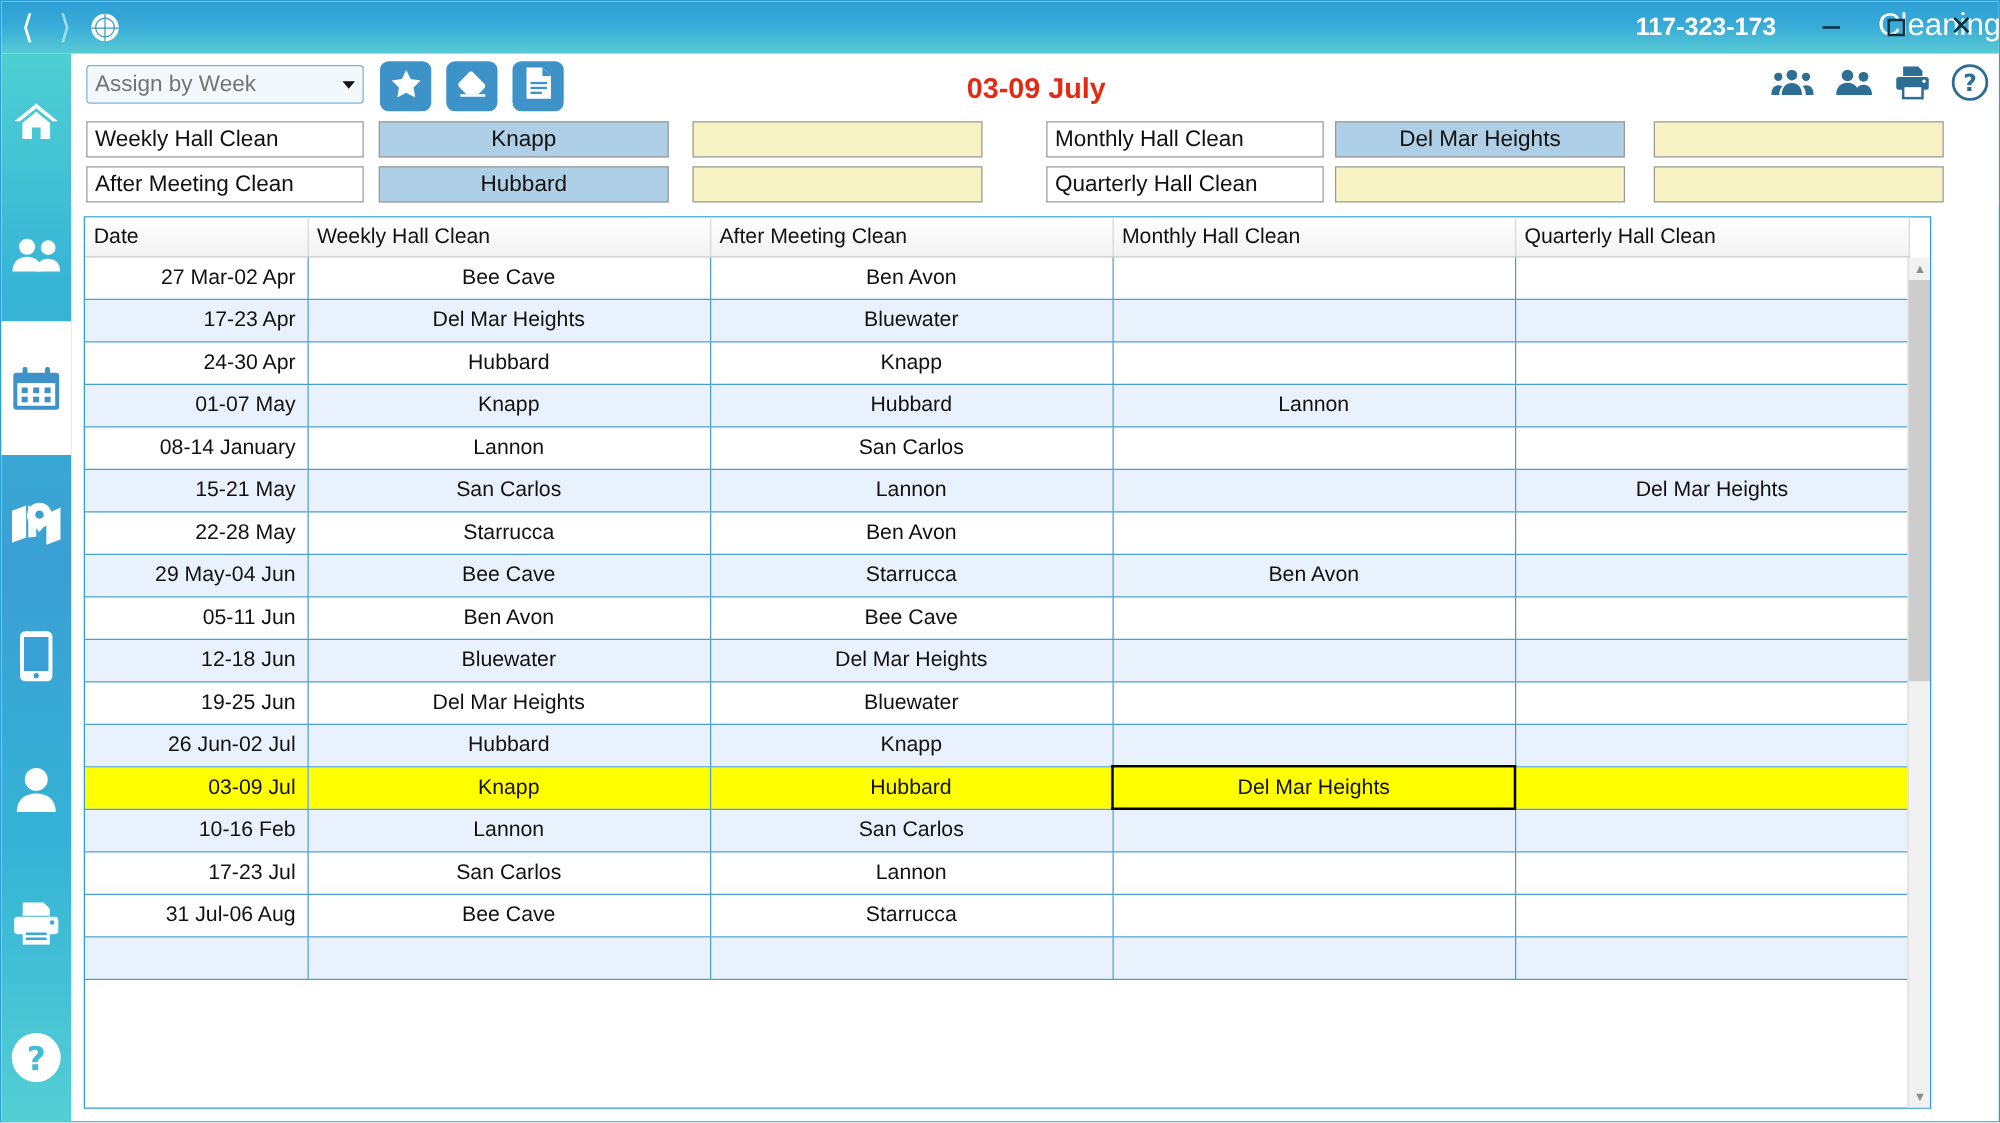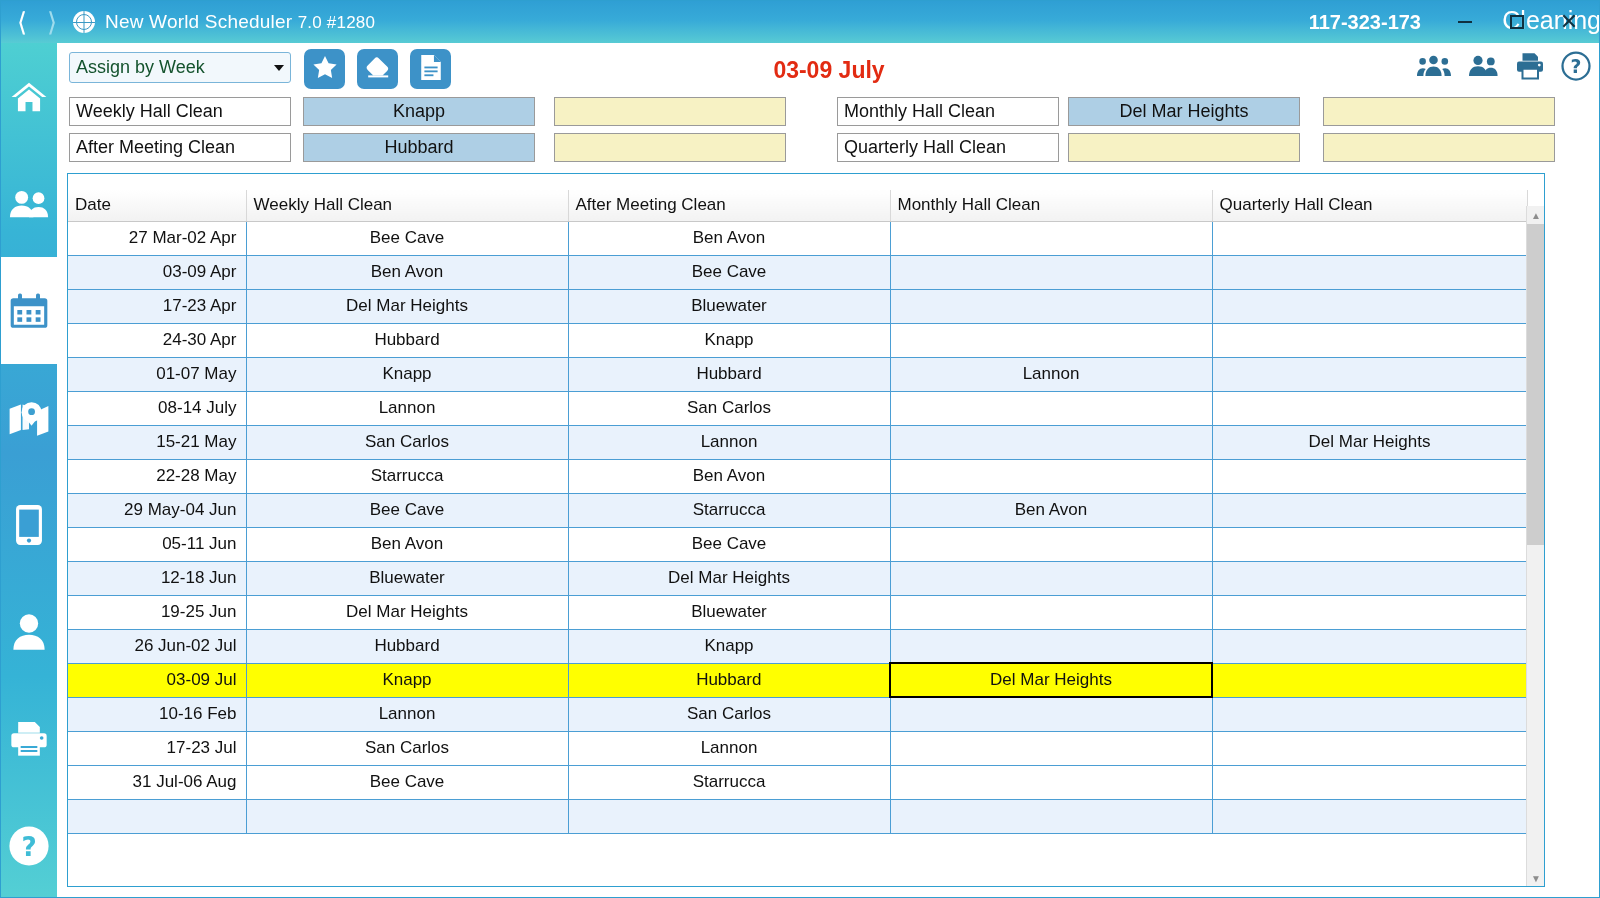--- a/index.html
+++ b/index.html
@@ -103,21 +103,21 @@
     background: #ffffff;
   }
   .assign-select {
     position: absolute; left: 12px; top: 9px;
     width: 222px; height: 31px;
     border: 1px solid #7ab5d9; border-radius: 3px;
     background: #f2f8fc;
     display: flex; align-items: center;
     padding: 0 6px; cursor: pointer;
   }
-  .assign-select .lbl { font-size: 18px; color: #14532d; flex: 1; }
+  .assign-select .lbl { font-size: 18px; color: #737373; flex: 1; }
   .assign-select .caret {
     width: 0; height: 0;
     border-left: 5px solid transparent; border-right: 5px solid transparent;
     border-top: 6px solid #111;
   }
   .tb-btn {
     position: absolute; top: 6px;
     width: 41px; height: 40px;
     background: #3d92c8; border-radius: 7px;
     display: flex; align-items: center; justify-content: center;
@@ -154,21 +154,21 @@
   .fld.value-yellow { background: #f7f2c4; justify-content: center; }
 
   
   .grid-wrap {
     position: absolute; left: 66px; top: 172px;
     width: 1478px; height: 714px;
     border: 1px solid #2e9fd0;
     background: #ffffff;
     overflow: hidden;
   }
-  table.grid { width: 1459px; border-collapse: collapse; table-layout: fixed; margin-top: 16px; }
+  table.grid { width: 1459px; border-collapse: collapse; table-layout: fixed; }
   table.grid th {
     height: 31px;
     background: linear-gradient(to bottom,#ffffff 0%, #f2f2f2 100%);
     border-bottom: 1px solid #c8c8c8;
     border-right: 1px solid #d8d8d8;
     font-size: 17px; font-weight: normal; color: #111;
     text-align: left; padding-left: 7px;
   }
   table.grid td {
     height: 34px;
@@ -216,24 +216,20 @@
 <div id="app">
 
   <div class="titlebar">
     <div class="nav-arrows">
       <div class="nav-arrow">⟨</div>
       <div class="nav-arrow dim">⟩</div>
     </div>
     <div class="globe">
         <i></i>
       </div>
-    <div class="app-title">
-      <span>New World Scheduler</span>
-      <span class="ver">7.0 #1280</span>
-    </div>
     <div class="window-title">Cleaning</div>
     <div class="doc-id">117-323-173</div>
     <div class="win-ctrls">
       <div class="win-btn">
           <span class="min-bar"></span>
         </div>
       <div class="win-btn">
           <span class="max-sq"></span>
         </div>
       <div class="win-btn">
@@ -437,27 +433,20 @@
       </thead>
       <tbody id="grid-body">
           <tr class="odd">
             <td class="datecell">27 Mar-02 Apr</td>
             <td class="">Bee Cave</td>
             <td class="">Ben Avon</td>
             <td class=""></td>
             <td class=""></td>
           </tr>
           <tr class="even">
-            <td class="datecell">03-09 Apr</td>
-            <td class="">Ben Avon</td>
-            <td class="">Bee Cave</td>
-            <td class=""></td>
-            <td class=""></td>
-          </tr>
-          <tr class="even">
             <td class="datecell">17-23 Apr</td>
             <td class="">Del Mar Heights</td>
             <td class="">Bluewater</td>
             <td class=""></td>
             <td class=""></td>
           </tr>
           <tr class="odd">
             <td class="datecell">24-30 Apr</td>
             <td class="">Hubbard</td>
             <td class="">Knapp</td>
@@ -465,21 +454,21 @@
             <td class=""></td>
           </tr>
           <tr class="even">
             <td class="datecell">01-07 May</td>
             <td class="">Knapp</td>
             <td class="">Hubbard</td>
             <td class="">Lannon</td>
             <td class=""></td>
           </tr>
           <tr class="odd">
-            <td class="datecell">08-14 July</td>
+            <td class="datecell">08-14 January</td>
             <td class="">Lannon</td>
             <td class="">San Carlos</td>
             <td class=""></td>
             <td class=""></td>
           </tr>
           <tr class="even">
             <td class="datecell">15-21 May</td>
             <td class="">San Carlos</td>
             <td class="">Lannon</td>
             <td class=""></td>

